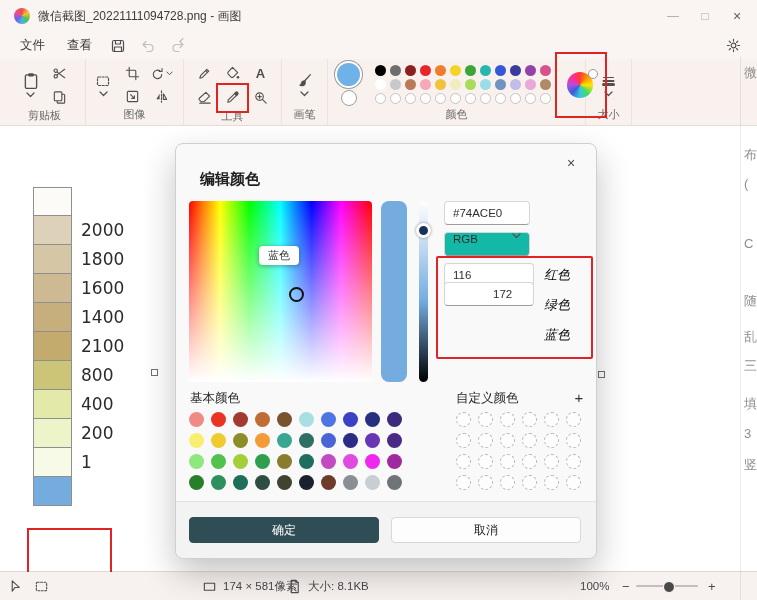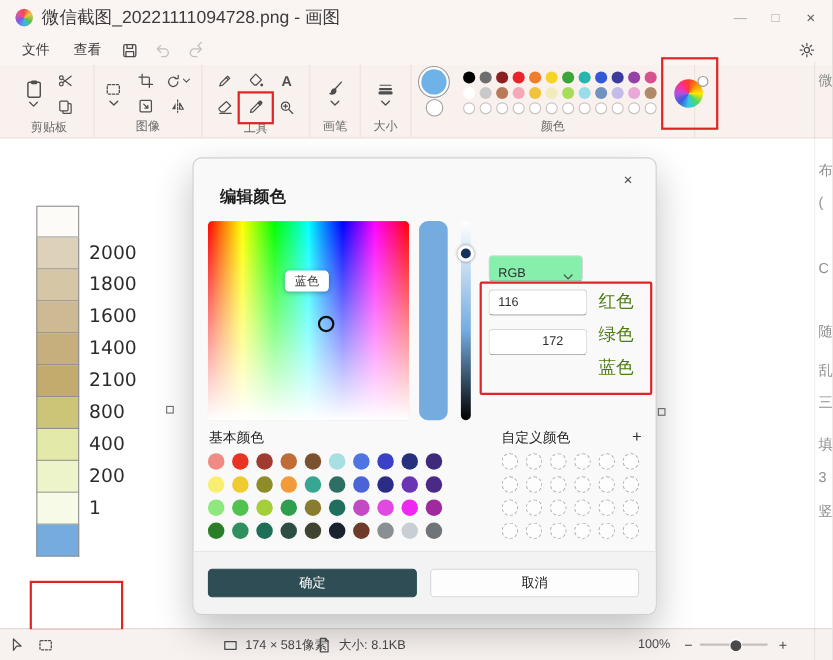--- a/index.html
+++ b/index.html
@@ -1,21 +1,21 @@
 <!DOCTYPE html>
 <html><head>
 <meta charset="utf-8">
 <style>
   html,body{margin:0;padding:0;background:#dcdcdc;}
   .app{position:relative;width:757px;height:600px;background:#faf4f2;font-family:"Liberation Sans",sans-serif;overflow:hidden;outline:1px solid #b9b1ad;}
   button{font-family:inherit;cursor:default;}
   
   .titlebar{height:32px;display:flex;align-items:center;padding-left:14px;gap:8px;}
   .appicon{width:16px;height:16px;border-radius:50%;background:conic-gradient(#e94f4f,#f5c33b,#57c24e,#3fb5e8,#7a5be8,#e94f8f,#e94f4f);}
-  .wtitle{font-size:16px;color:#3c3c3c;}
+  .wtitle{font-size:12px;color:#3c3c3c;}
   .wincontrols{margin-left:auto;display:flex;height:100%;padding-right:4px;}
   .wc{width:32px;height:100%;display:flex;align-items:center;justify-content:center;font-size:12px;background:none;border:0;color:#ababab;}
   .wc.close{color:#5f5f5f;font-size:14px;}
   
   .menubar{height:27px;display:flex;align-items:center;padding:0 10px;gap:2px;}
   .menu-item{font-size:12.5px;color:#3c3c3c;padding:3px 10px;border-radius:4px;}
   .tb-btn{width:28px;height:24px;display:flex;align-items:center;justify-content:center;background:none;border:0;padding:0;}
   .sp{flex:1;}
   
   .ribbon{height:66px;background:#f8f1ee;border-bottom:1px solid #e6dcd8;display:flex;align-items:stretch;padding:0 0 0 4px;}
@@ -60,22 +60,22 @@
   .dlg-title{position:absolute;left:24px;top:26px;font-size:15px;font-weight:700;color:#1f1f1f;}
   .grad{position:absolute;left:13px;top:57px;width:183px;height:181px;border-radius:4px;background:linear-gradient(to bottom,rgba(255,255,255,0),#ffffff),linear-gradient(to right,#ff0000,#ff8000 8%,#ffff00 17%,#80ff00 25%,#00ff00 33%,#00ff80 42%,#00ffff 50%,#0080ff 58%,#0000ff 67%,#8000ff 75%,#ff00ff 83%,#ff0080 92%,#ff0000);}
   .grad-tip{position:absolute;left:70px;top:45px;background:#fff;border-radius:4px;padding:2px 9px;font-size:11px;color:#333;box-shadow:0 1px 5px rgba(0,0,0,.35);white-space:nowrap;}
   .grad-cursor{position:absolute;left:100px;top:86px;width:11px;height:11px;border:2px solid #111;border-radius:50%;}
   .preview{position:absolute;left:205px;top:57px;width:26px;height:181px;border-radius:8px;}
   .vslider{position:absolute;left:243px;top:57px;width:9px;height:181px;border-radius:5px;}
   .vthumb{position:absolute;left:-3px;top:22px;width:15px;height:15px;border-radius:50%;background:#16325c;border:3px solid #fff;box-shadow:0 0 3px rgba(0,0,0,.45);box-sizing:border-box;}
   .hexinput,.chinput{position:absolute;left:268px;height:24px;background:#fff;border:1px solid #d6d6d6;border-bottom-color:#9c9c9c;border-radius:4px;font-size:11.5px;color:#2f2f2f;padding:0 0 0 8px;font-family:inherit;box-sizing:border-box;}
   .hexinput{top:57px;width:86px;}
   .chinput{width:90px;}
-  .modesel{position:absolute;left:268px;top:88px;width:86px;height:24px;background:#86efac;border:1px solid #d6d6d6;border-bottom-color:#9c9c9c;border-radius:4px;display:flex;align-items:flex-end;justify-content:space-between;padding:0 8px;font-size:11.5px;color:#2f2f2f;box-sizing:border-box;}
-  .chlab{position:absolute;left:368px;font-size:16px;color:#4d7c0f;line-height:24px;white-space:nowrap;}
+  .modesel{position:absolute;left:268px;top:88px;width:86px;height:24px;background:#14b8a6;border:1px solid #d6d6d6;border-bottom-color:#9c9c9c;border-radius:4px;display:flex;align-items:flex-start;justify-content:space-between;padding:0 8px;font-size:11.5px;color:#2f2f2f;box-sizing:border-box;}
+  .chlab{position:absolute;left:368px;font-size:13px;color:#000000;line-height:24px;white-space:nowrap;font-style:italic;}
   .rgbbox{left:260px;top:112px;width:153px;height:99px;border-radius:2px;}
   .seclab{position:absolute;top:246px;font-size:12.5px;color:#1f1f1f;white-space:nowrap;}
   #basicGrid{position:absolute;left:13px;top:268px;display:grid;grid-template-columns:repeat(10,15px);gap:6px 7px;}
   .bdot{width:15px;height:15px;border-radius:50%;display:block;}
   #customGrid{position:absolute;left:280px;top:268px;display:grid;grid-template-columns:repeat(6,15px);gap:6px 7px;}
   .cdot{width:15px;height:15px;border-radius:50%;border:1px dashed #b5b5b5;box-sizing:border-box;background:#fdfdfd;display:block;}
   .plusbtn{position:absolute;left:392px;top:242px;width:22px;height:22px;font-size:15px;color:#333;background:none;border:0;}
   .dfooter{position:absolute;left:0;right:0;bottom:0;height:56px;background:#f3f3f3;border-top:1px solid #e3e3e3;border-radius:0 0 8px 8px;}
   .okbtn{position:absolute;left:13px;top:15px;width:190px;height:26px;background:#2f4d55;border:1px solid #2f4d55;border-radius:4px;color:#fff;font-size:12px;}
   .cancelbtn{position:absolute;left:215px;top:15px;width:190px;height:26px;background:#fdfdfd;border:1px solid #d8d8d8;border-radius:4px;color:#1a1a1a;font-size:12px;}
@@ -265,36 +265,20 @@
               <path class="icf" d="M8.6 7.8c-1.8-.4-3.6.7-3.9 2.4-.2 1.1-.8 1.9-1.9 2.3 1.6 1.3 4.7 1.2 5.9-.6.8-1.2.9-2.9-.1-4.1z"></path>
             </svg>
           <svg class="ic" width="9" height="6" viewBox="0 0 9 6">
               <path d="M1 1l3.5 3.5L8 1"></path>
             </svg>
         </button>
       </div>
       <div class="rlabel">画笔</div>
     </div>
 
-
-    <div class="rsec" style="width:46px">
-      <div class="rcontent">
-        <button class="bigbtn">
-          <svg class="ic" width="17" height="16" viewBox="0 0 16 16">
-              <path d="M3 4.5h10" stroke-width="1"></path>
-              <path d="M3 8h10" stroke-width="2"></path>
-              <path d="M3 11.5h10" stroke-width="3"></path>
-            </svg>
-          <svg class="ic" width="9" height="6" viewBox="0 0 9 6">
-              <path d="M1 1l3.5 3.5L8 1"></path>
-            </svg>
-        </button>
-      </div>
-      <div class="rlabel">大小</div>
-    </div>
 
     <div class="rsec" style="width:258px">
       <div class="rcontent" style="justify-content:flex-start">
         <div class="swatchcol">
           <span class="c1" style="background: rgb(111, 178, 232);"></span>
           <span class="c2" style="background: rgb(255, 255, 255);"></span>
         </div>
         <div class="palette">
           <div class="prow" id="palette-r1">
               <span class="dot" style="background: rgb(0, 0, 0);"></span>
@@ -340,20 +324,36 @@
             </div>
         </div>
         <div class="wheelwrap">
           <button class="wheel"></button>
           <div class="redbox wheelbox"></div>
         </div>
       </div>
       <div class="rlabel">颜色</div>
     </div>
 
+    <div class="rsec" style="width:46px">
+      <div class="rcontent">
+        <button class="bigbtn">
+          <svg class="ic" width="17" height="16" viewBox="0 0 16 16">
+              <path d="M3 4.5h10" stroke-width="1"></path>
+              <path d="M3 8h10" stroke-width="2"></path>
+              <path d="M3 11.5h10" stroke-width="3"></path>
+            </svg>
+          <svg class="ic" width="9" height="6" viewBox="0 0 9 6">
+              <path d="M1 1l3.5 3.5L8 1"></path>
+            </svg>
+        </button>
+      </div>
+      <div class="rlabel">大小</div>
+    </div>
+
   </section>
 
   <main class="canvas">
     <div id="legend">
         <div class="lrow">
           <span class="lswatch" style="background: rgb(252, 251, 248);"></span>
           <span class="llab"></span>
         </div>
         <div class="lrow">
           <span class="lswatch" style="background: rgb(221, 209, 186);"></span>
@@ -423,31 +423,32 @@
       <div class="grad-tip">蓝色</div>
       <div class="grad-cursor"></div>
     </div>
 
     <div class="preview" style="background: rgb(116, 172, 224);"></div>
 
     <div class="vslider" style="background: linear-gradient(rgb(255, 255, 255), rgb(116, 172, 224) 55%, rgb(0, 0, 0));">
       <span class="vthumb"></span>
     </div>
 
+    <input class="hexinput" value="#74ACE0" style="">
 
     <div class="modesel">
       <span>RGB</span>
       <svg class="ic" width="9" height="6" viewBox="0 0 9 6">
           <path d="M1 1l3.5 3.5L8 1"></path>
         </svg>
     </div>
 
     <input class="chinput" style="top: 119px;" value="116">
     <span class="chlab" style="top:119px">红色</span>
-    <input class="chinput" style="top: 155px; padding-left: 48px;" value="172">
+    <input class="chinput" style="top: 138px; padding-left: 48px;" value="172">
     <span class="chlab" style="top:149px">绿色</span>
     <span class="chlab" style="top:179px">蓝色</span>
 
     <div class="redbox rgbbox"></div>
 
     <div class="seclab" style="left:14px">基本颜色</div>
     <div class="seclab" style="left:280px">自定义颜色</div>
     <button class="plusbtn">+</button>
 
     <div id="basicGrid">

